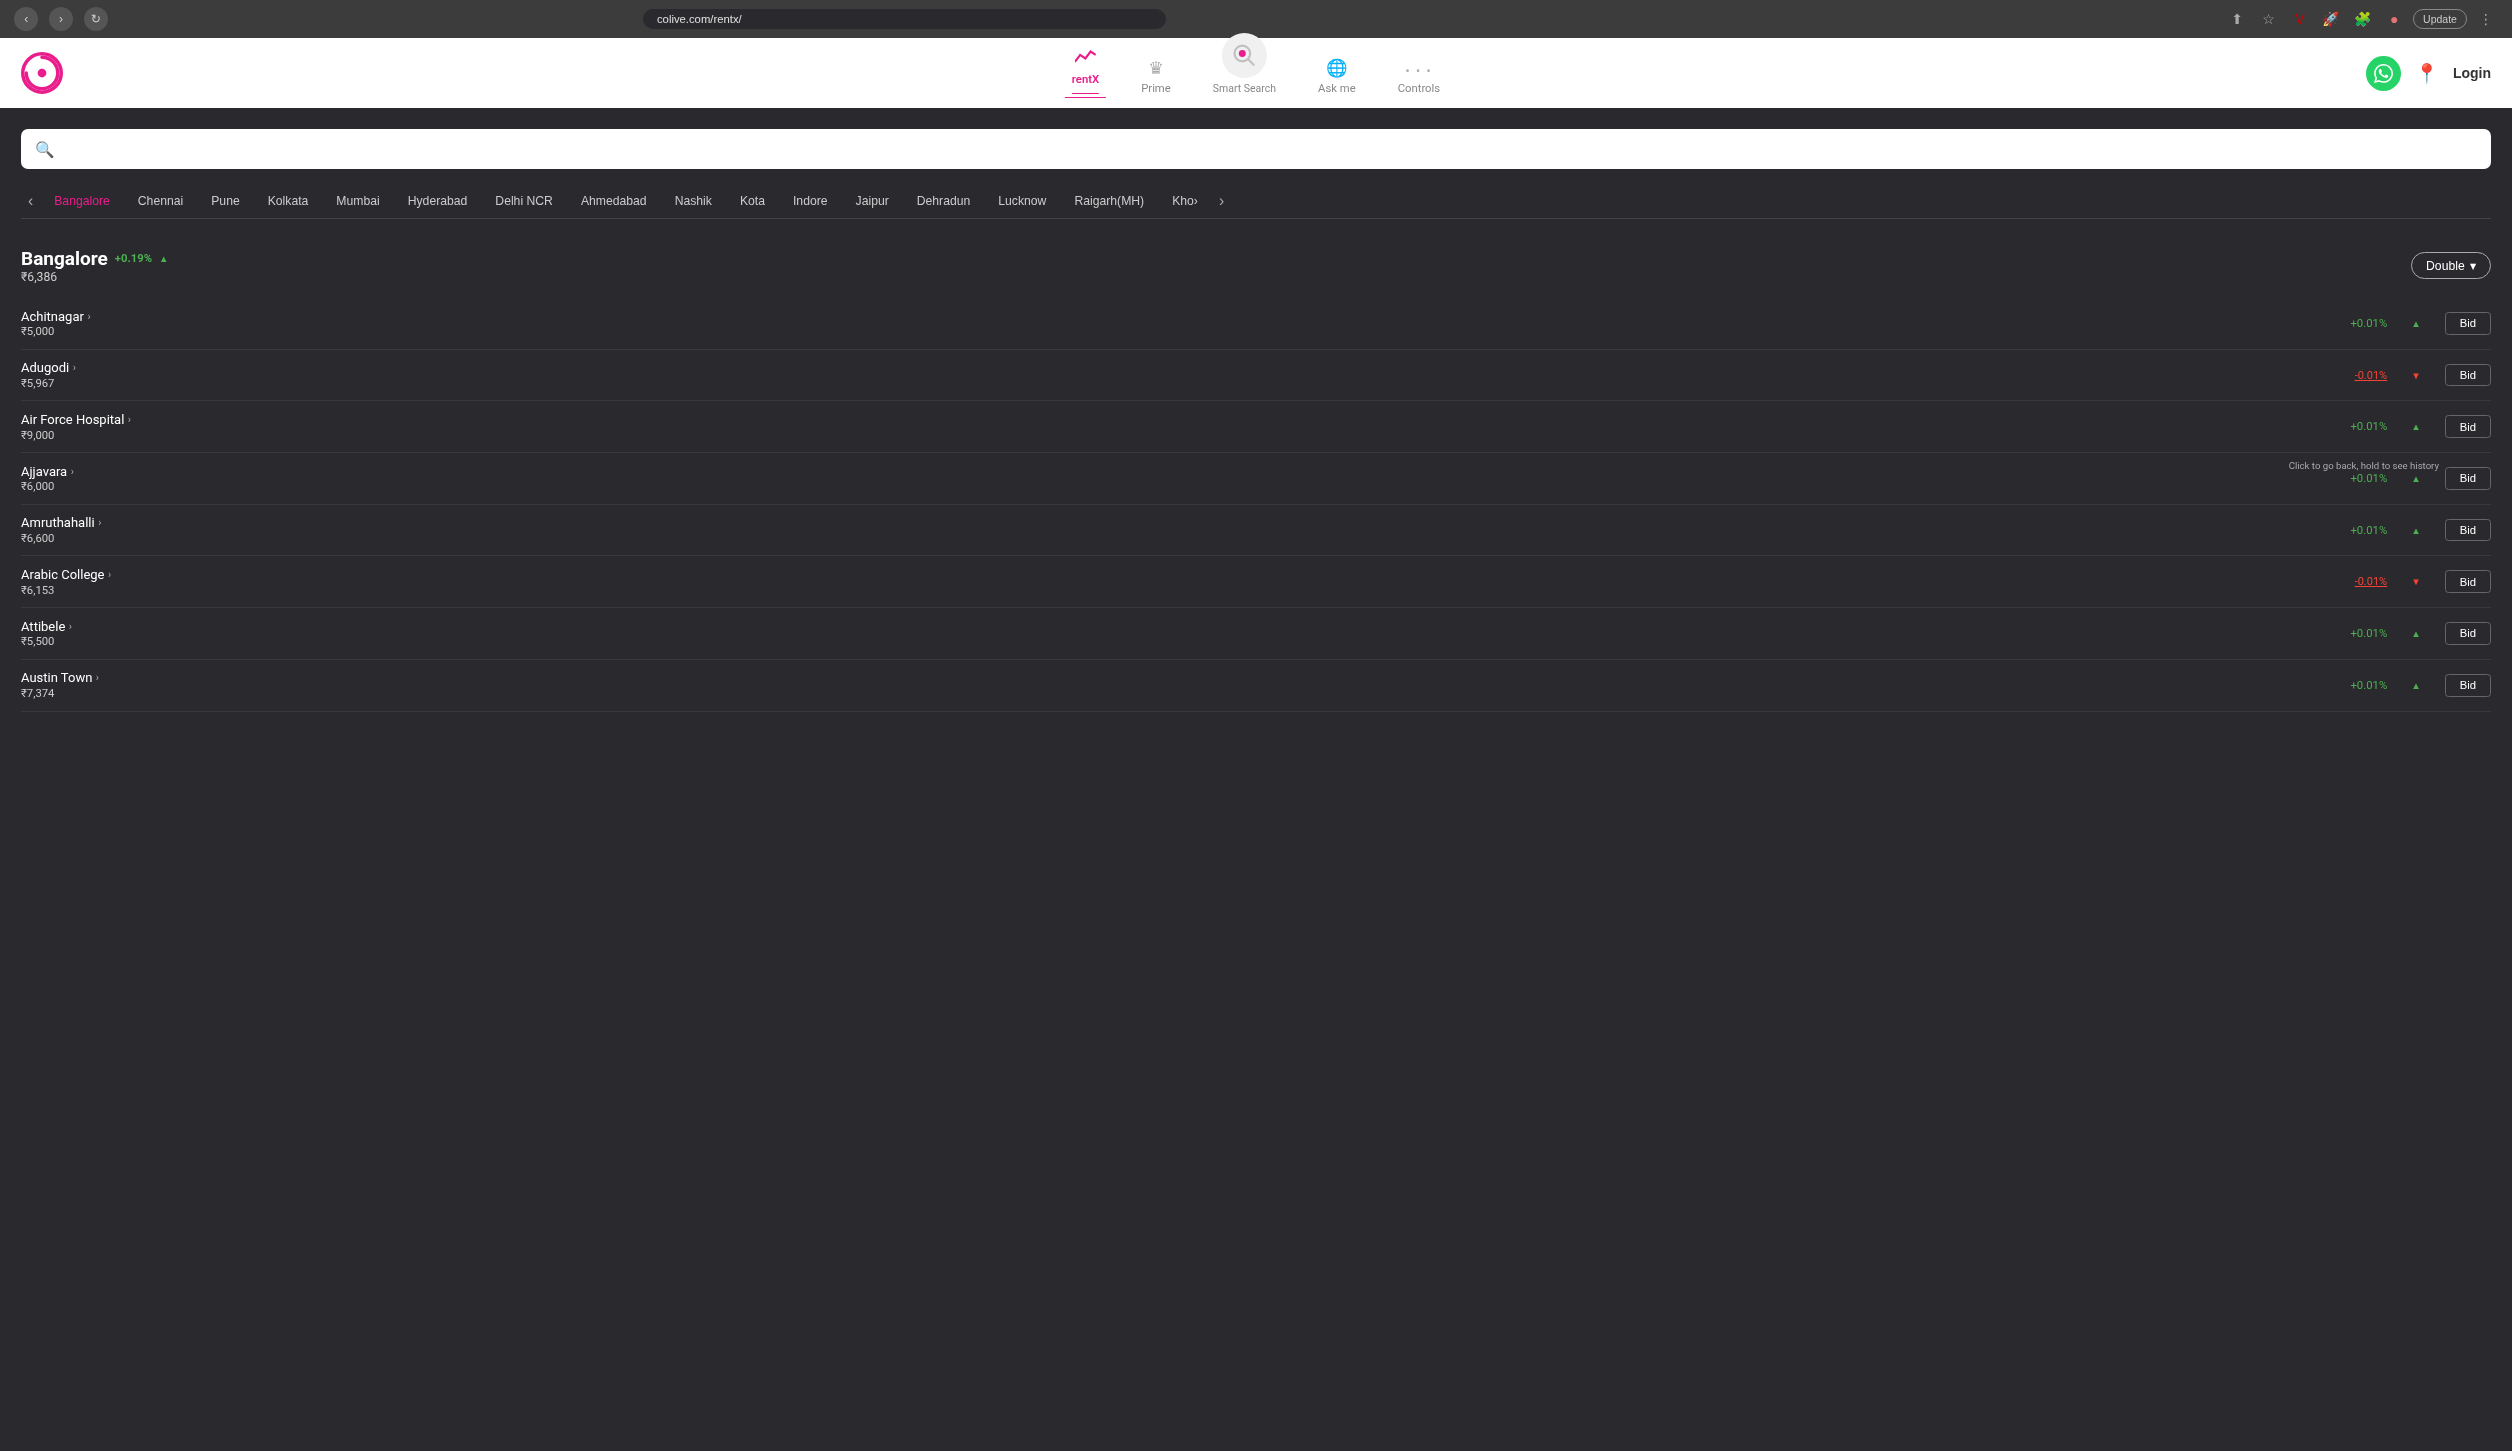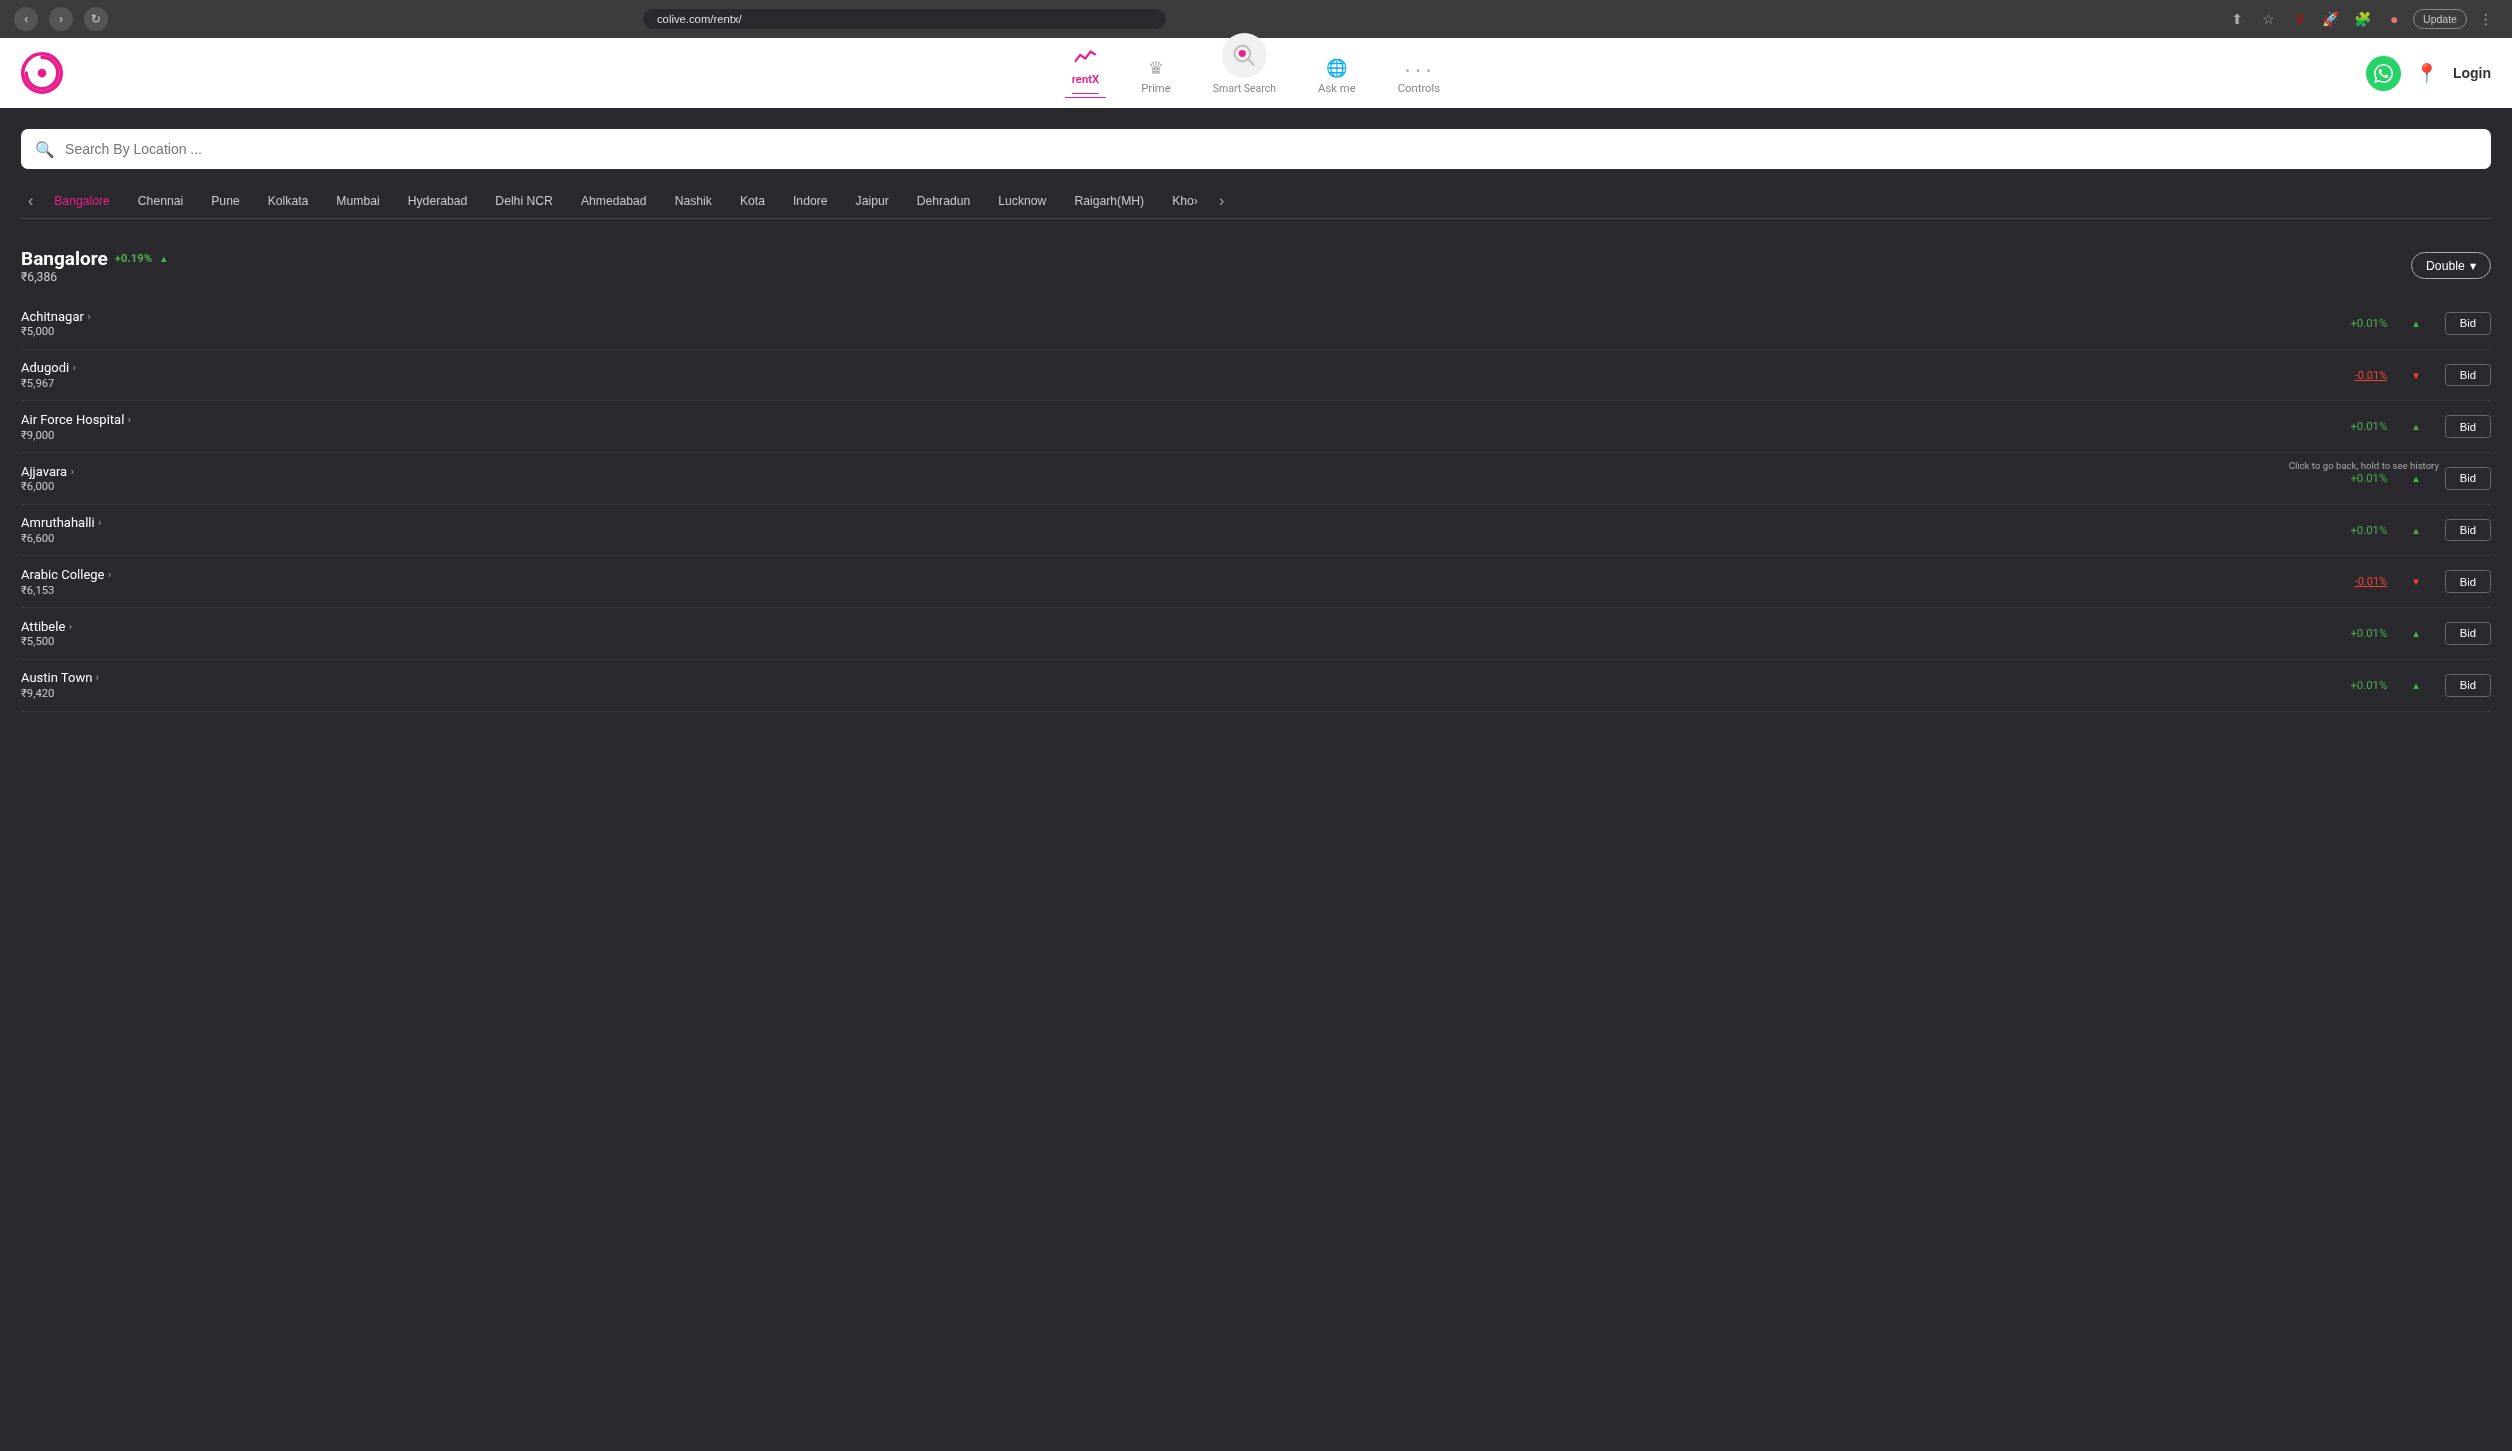--- a/index.html
+++ b/index.html
@@ -303,21 +303,20 @@
     </div>
     <span class="location-icon">📍</span>
     <button class="login-btn">Login</button>
   </div>
 </div>
 
 <div class="main-content">
 
   <div class="search-wrap">
     <span class="search-icon">🔍</span>
-    <input class="search-input" type="text" placeholder="Search By Location ..." style="">
   </div>
 
   <div class="city-tabs">
     <button class="city-nav-btn">‹</button>
     <button class="city-tab active">Bangalore</button>
     <button class="city-tab">Chennai</button>
     <button class="city-tab">Pune</button>
     <button class="city-tab">Kolkata</button>
     <button class="city-tab">Mumbai</button>
     <button class="city-tab">Hyderabad</button>
@@ -456,21 +455,21 @@
         <button class="bid-btn">Bid</button>
       </div>
     </div>
 
     <div class="location-row">
       <div class="location-left">
         <div class="location-name">
           <span>Austin Town</span>
           <span class="location-chevron">›</span>
         </div>
-        <div class="location-price">₹9,420</div>
+        <div class="location-price">₹7,374</div>
       </div>
       <div class="location-right">
         <span class="change-positive">+0.01%</span>
         <span class="arrow-up">▲</span>
         <button class="bid-btn">Bid</button>
       </div>
     </div>
 
   </div>
 </div>

